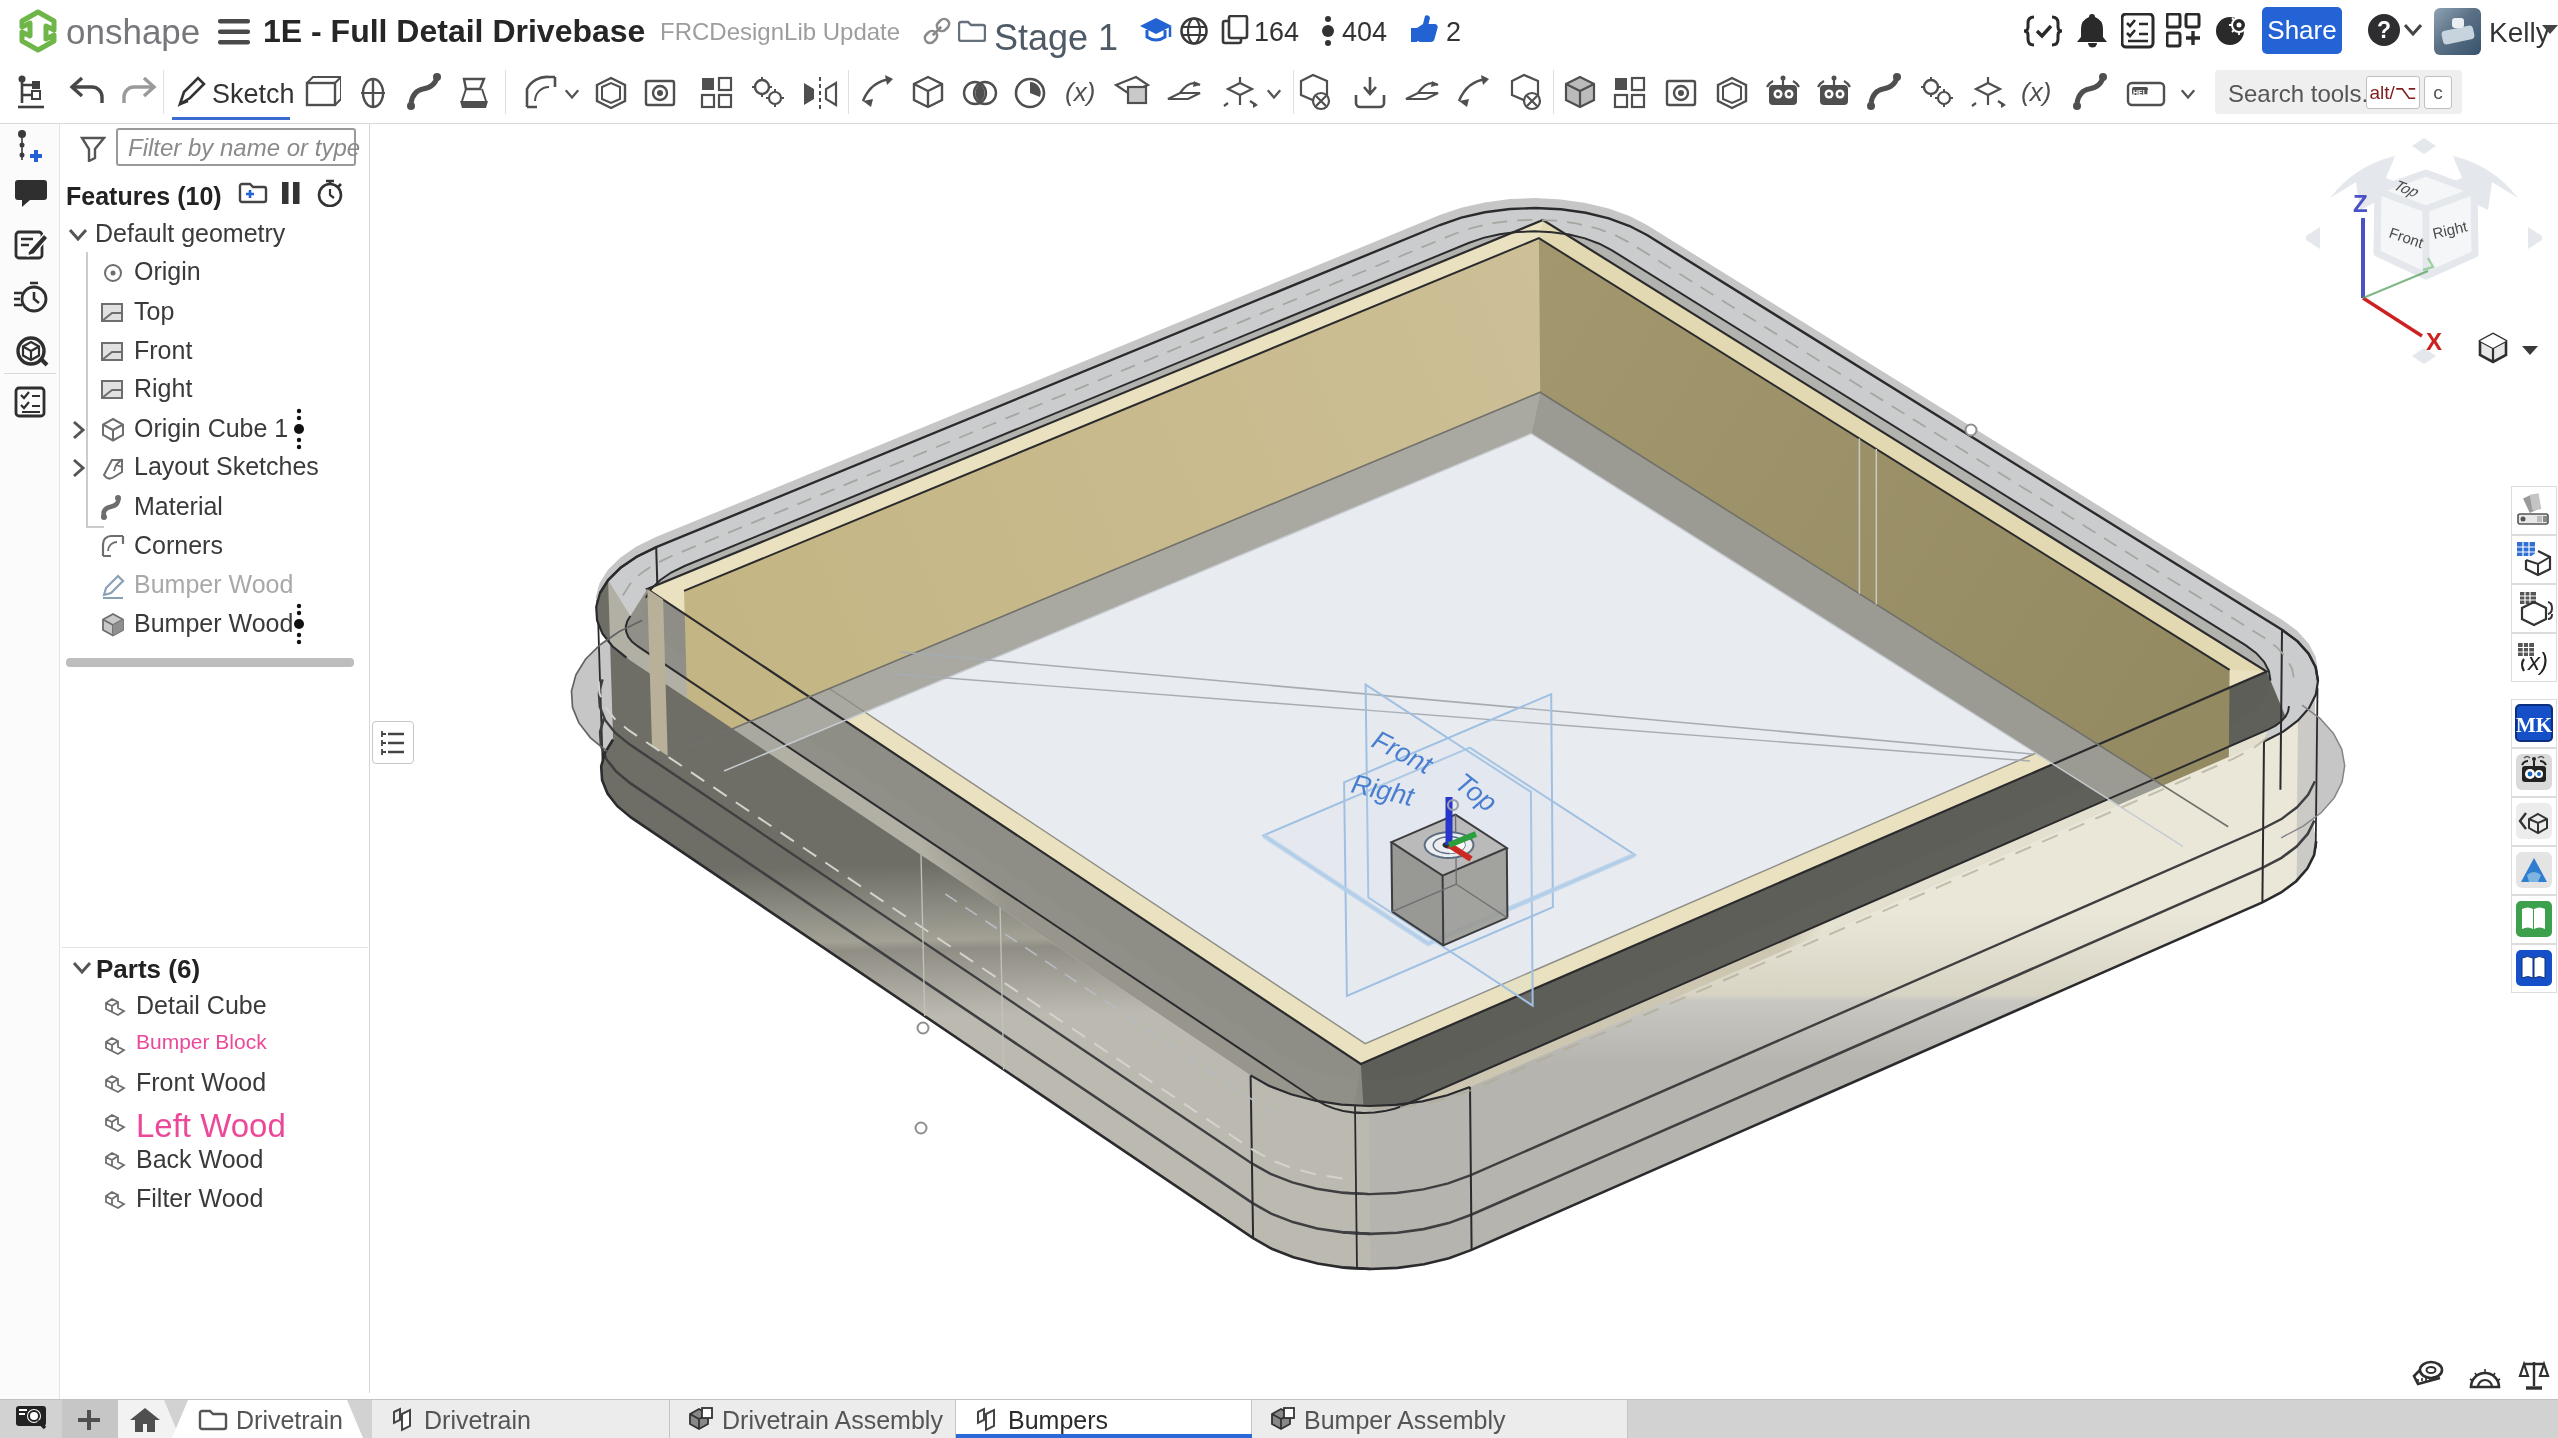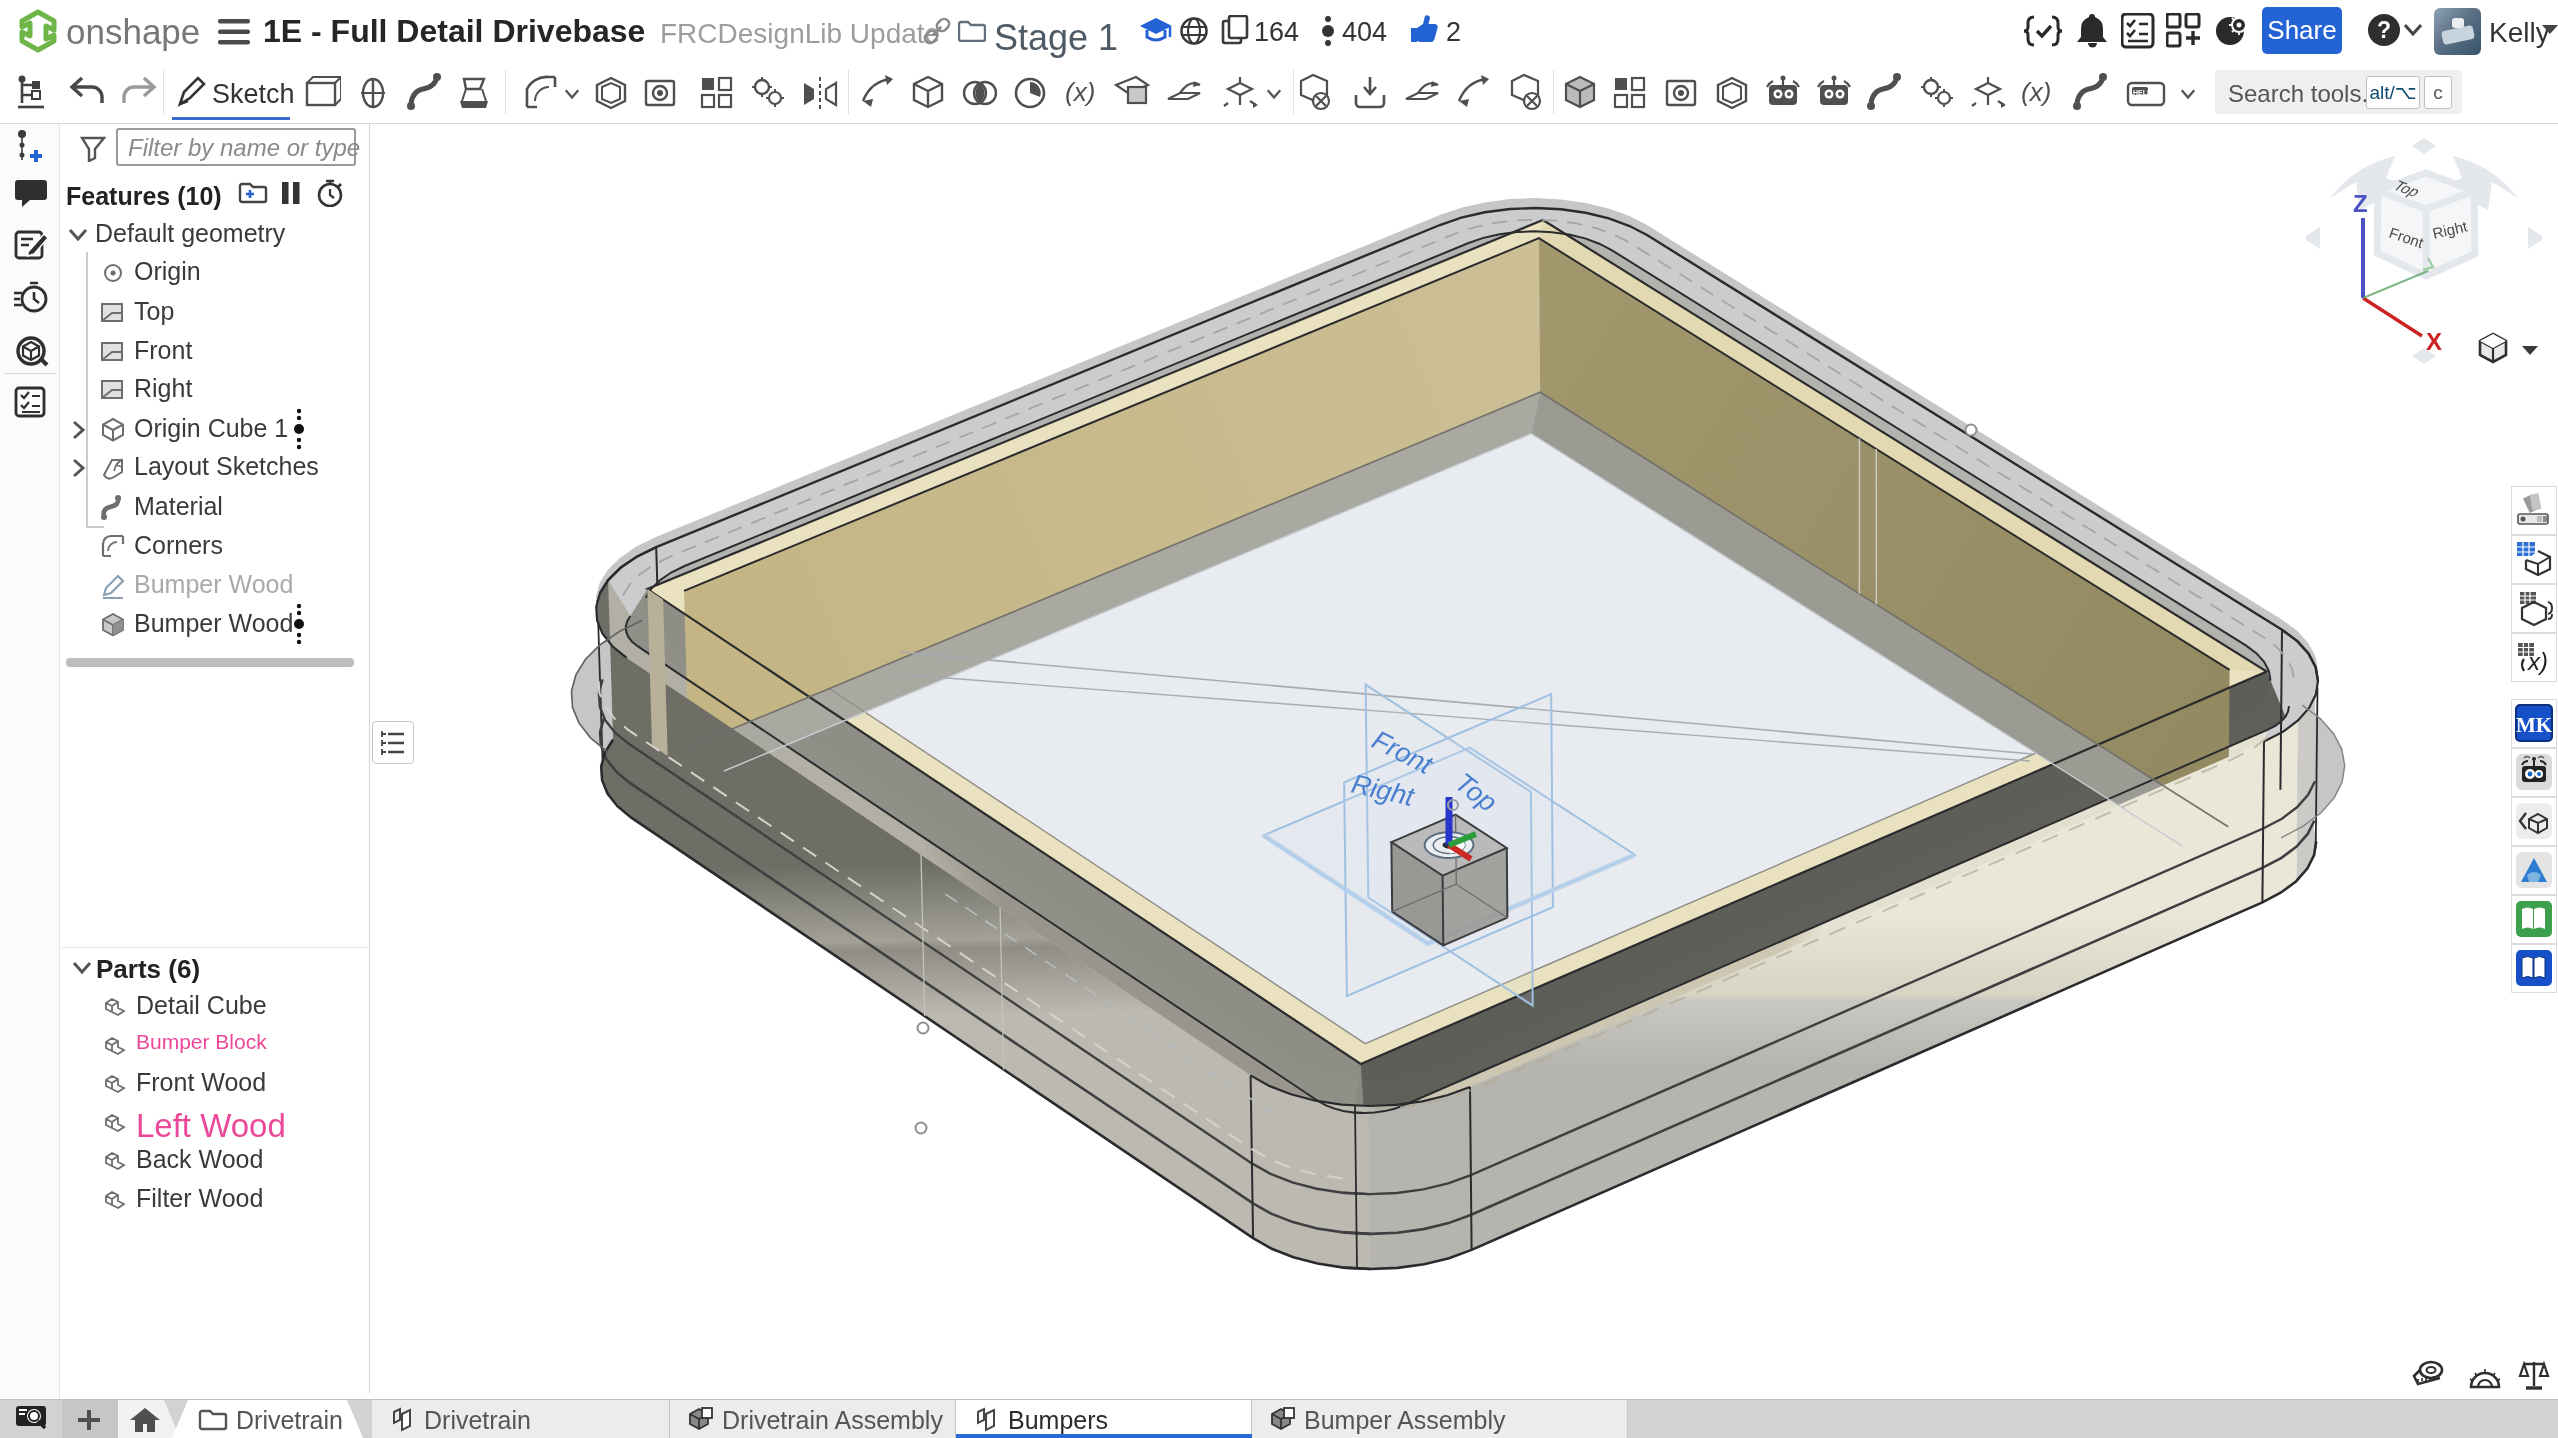--- a/index.html
+++ b/index.html
@@ -10,21 +10,21 @@
 <svg style="position:absolute;left:16px;top:9px" width="44" height="44" viewBox="0 0 44 44">
     <path d="M22 3 L38 12 L38 21 L30 17 L30 30 L38 26 L38 32 L22 41 L6 32 L6 23 L14 27 L14 14 L6 18 L6 12 Z" fill="none" stroke="#6fb649" stroke-width="5" stroke-linejoin="round"></path>
   </svg>
 <div style="position:absolute;left:66px;top:12px;font-size:35px;color:#75777a;font-weight:500">onshape</div>
 <svg style="position:absolute;left:218px;top:19px" width="32" height="26" viewBox="0 0 32 26">
     <rect x="0" y="0" width="32" height="4.5" rx="2" fill="#4a4a4a"></rect>
     <rect x="0" y="10.5" width="32" height="4.5" rx="2" fill="#4a4a4a"></rect>
     <rect x="0" y="21" width="32" height="4.5" rx="2" fill="#4a4a4a"></rect>
   </svg>
 <div style="position:absolute;left:263px;top:13px;font-size:32px;font-weight:bold;color:#262626">1E - Full Detail Drivebase</div>
-<div style="position:absolute;left:660px;top:18px;font-size:28px;color:#9d9d9d">FRCDesignLib Update</div>
+<div style="position:absolute;left:660px;top:18px;font-size:24px;color:#9d9d9d">FRCDesignLib Update</div>
 <svg style="position:absolute;left:922px;top:16px" width="30" height="30" viewBox="0 0 30 30">
     <g transform="rotate(-45 15 15)" fill="none" stroke="#8a8a8a" stroke-width="2.6">
       <rect x="0" y="10" width="13" height="10" rx="5"></rect>
       <rect x="17" y="10" width="13" height="10" rx="5"></rect>
       <path d="M9 15 h12"></path>
     </g>
   </svg>
 <svg style="position:absolute;left:958px;top:20px" width="28" height="22" viewBox="0 0 28 22">
     <path d="M1 4 a2 2 0 0 1 2-2 h7 l3 3 h12 a2 2 0 0 1 2 2 v12 a2 2 0 0 1-2 2 h-22 a2 2 0 0 1-2-2 Z" fill="none" stroke="#66707c" stroke-width="2.4"></path>
   </svg>
@@ -298,21 +298,21 @@
   </svg>
 <svg style="position:absolute;left:2180px;top:86px" width="16" height="14" viewBox="0 0 18 14">
     <path d="M2 4 l7 8 7-8" fill="none" stroke="#555" stroke-width="2.6"></path>
   </svg>
 <div style="position:absolute;left:505px;top:70px;width:1px;height:44px;background:#e0e0e0"></div>
 <div style="position:absolute;left:848px;top:70px;width:1px;height:44px;background:#e0e0e0"></div>
 <div style="position:absolute;left:1293px;top:70px;width:1px;height:44px;background:#e0e0e0"></div>
 <div style="position:absolute;left:1553px;top:70px;width:1px;height:44px;background:#e0e0e0"></div>
 <div style="position:absolute;left:2215px;top:70px;width:247px;height:44px;background:#efefef;border-radius:4px"></div>
 <div style="position:absolute;left:2228px;top:80px;font-size:24px;color:#555">Search tools...</div>
-<div style="position:absolute;left:2366px;top:76px;width:52px;height:31px;background:#fff;border:1px solid #c0c0c0;border-radius:3px;font-size:19px;color:#0c4a6e;text-align:center;line-height:31px">alt/⌥</div>
+<div style="position:absolute;left:2366px;top:76px;width:52px;height:31px;background:#fff;border:1px solid #c0c0c0;border-radius:3px;font-size:19px;color:#7f1d1d;text-align:center;line-height:31px">alt/⌥</div>
 <div style="position:absolute;left:2424px;top:76px;width:26px;height:31px;background:#fff;border:1px solid #c0c0c0;border-radius:3px;font-size:19px;color:#555;text-align:center;line-height:31px">c</div>
 <div style="position:absolute;left:0;top:124px;width:60px;height:1275px;background:#fbfbfb;border-right:1px solid #e4e4e4;box-sizing:border-box"></div>
 <svg style="position:absolute;left:14px;top:128px" width="34" height="36" viewBox="0 0 34 36">
     <circle cx="8" cy="6" r="4" fill="#3b3b3b"></circle>
     <circle cx="8" cy="17" r="2.5" fill="#3b3b3b"></circle>
     <circle cx="8" cy="27" r="2.5" fill="#3b3b3b"></circle>
     <path d="M8 2 v30" stroke="#3b3b3b" stroke-width="1.6"></path>
     <path d="M22 22 v12 M16 28 h12" stroke="#2262d3" stroke-width="4"></path>
   </svg>
 <svg style="position:absolute;left:14px;top:176px" width="34" height="32" viewBox="0 0 34 32">

